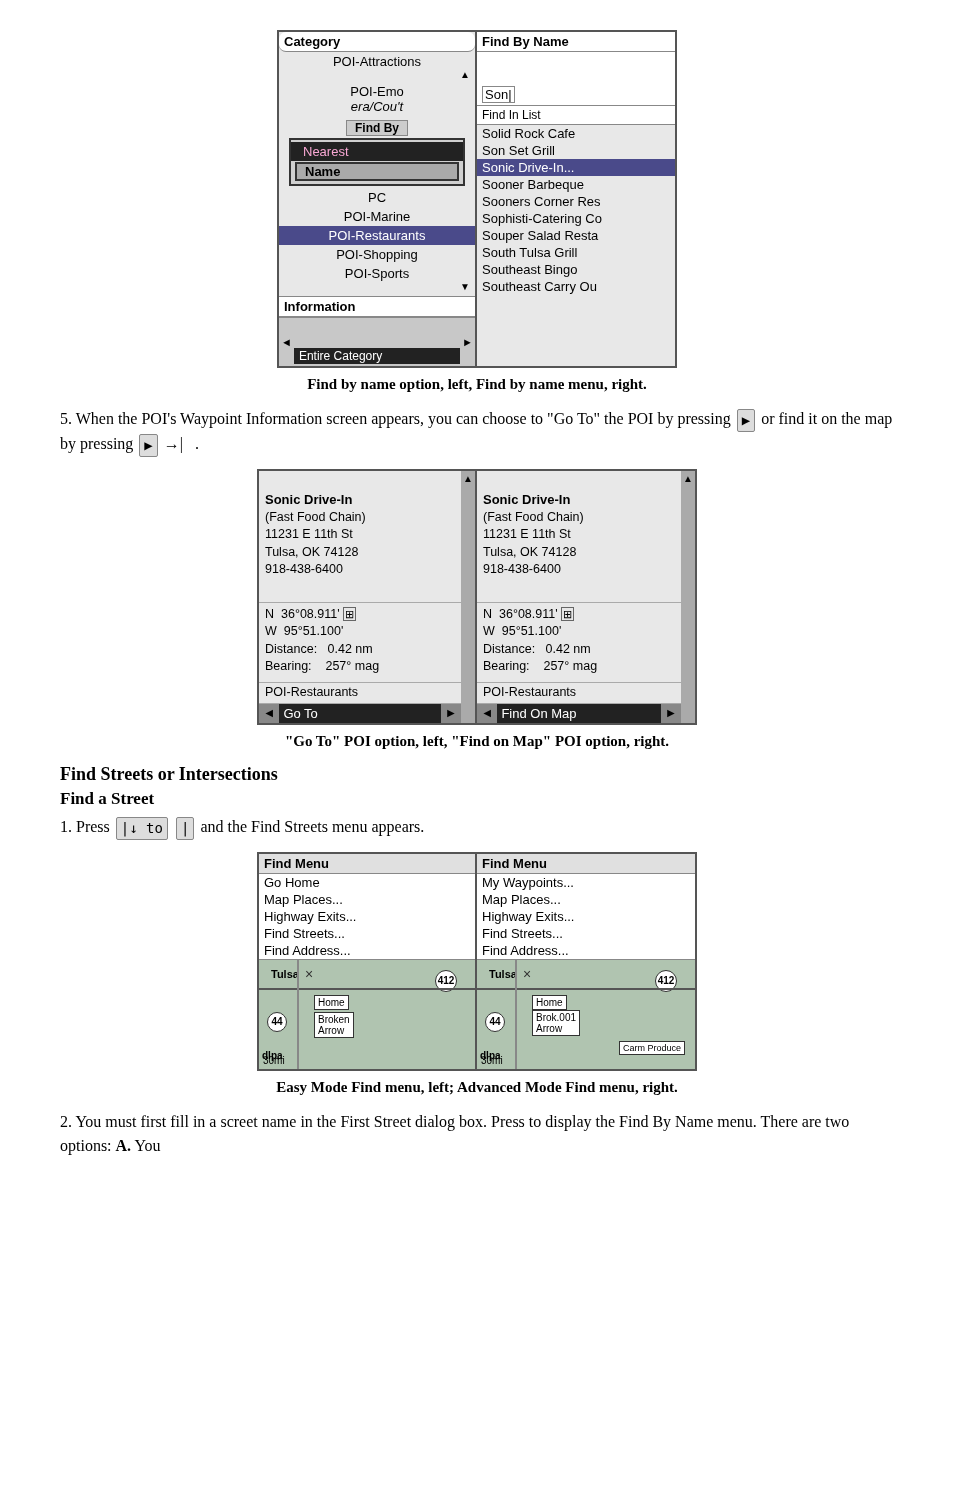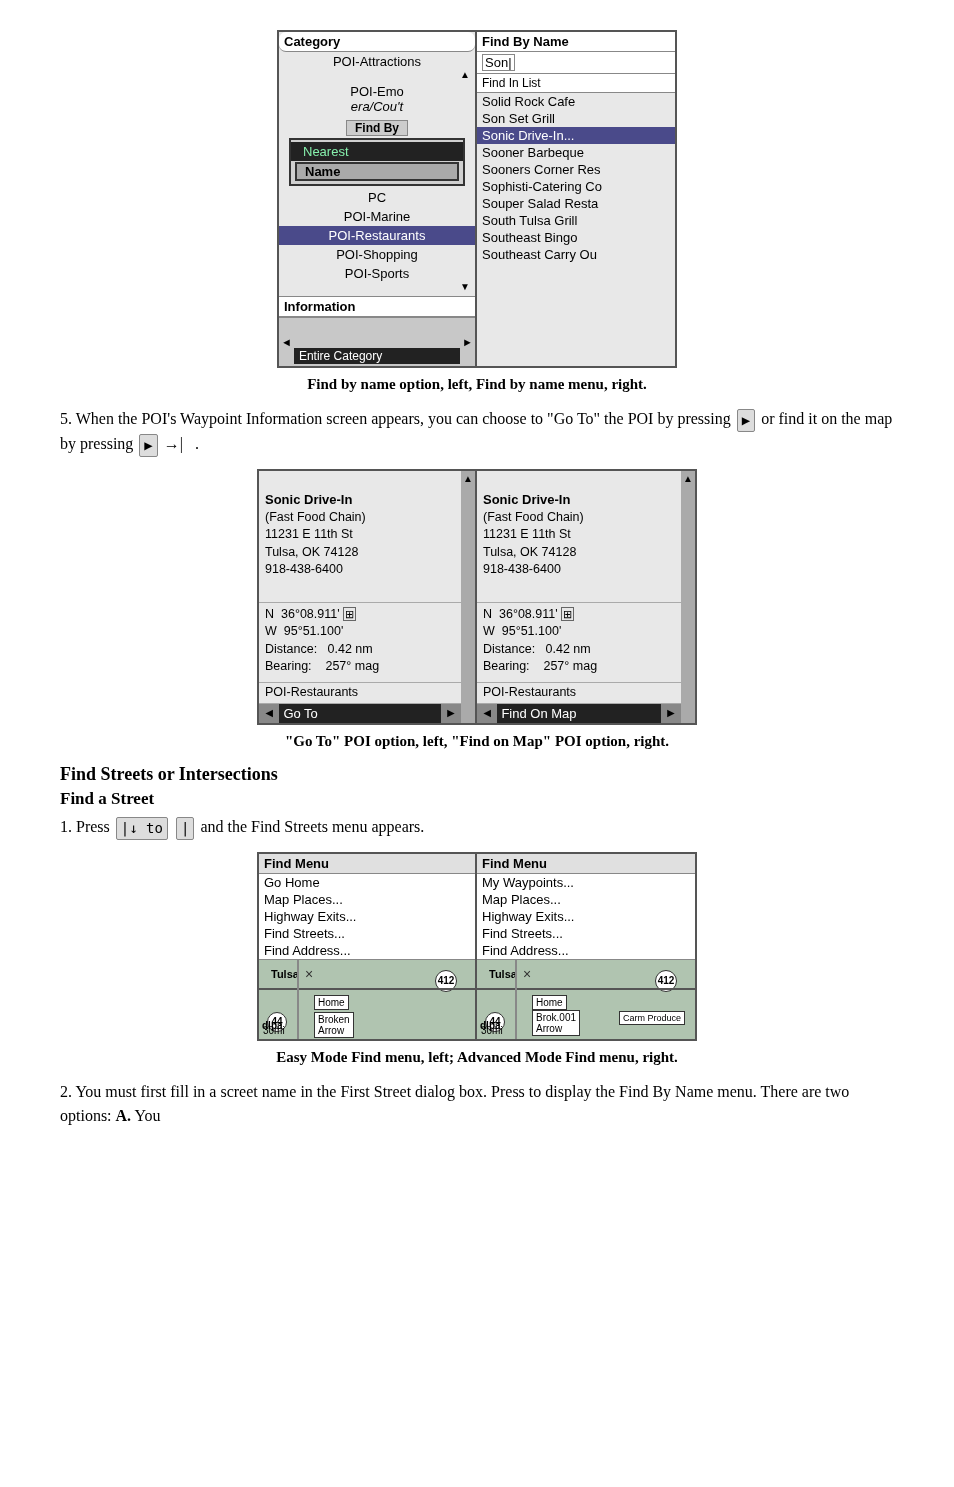--- a/index.html
+++ b/index.html
@@ -55,21 +55,21 @@
       margin: 0 10px;
       padding: 2px 0;
       position: relative;
     }
     .find-by-popup .popup-item {
       padding: 2px 12px;
       font-size: 13px;
     }
     .find-by-popup .popup-item.selected {
       background: #222;
-      color: #86efac;
+      color: #f9a8d4;
     }
     .cat-panel .subcat-header {
       background: #fff;
       border-top: 1px solid #888;
       border-bottom: 1px solid #888;
       padding: 2px 5px;
       font-weight: bold;
       margin-top: 2px;
     }
     .cat-panel .subcat-row {
@@ -112,20 +112,21 @@
       border-bottom: 1px solid #888;
       padding: 2px 5px;
       display: flex;
       align-items: center;
     }
     .fbn-panel .input-field {
       background: #fff;
       border: 1px solid #888;
       padding: 0 2px;
       font-size: 13px;
+      margin-top: 32px;
     }
     .fbn-panel .fil-header {
       background: #fff;
       border-bottom: 1px solid #888;
       padding: 2px 5px;
       font-size: 12px;
     }
     .fbn-panel .list-item {
       padding: 1px 5px;
       font-size: 13px;
@@ -248,21 +249,21 @@
       padding: 2px 5px;
       font-weight: bold;
       font-size: 13px;
     }
     .fm-panel .fm-item {
       padding: 1px 5px;
       font-size: 13px;
     }
     .fm-panel .fm-map {
       background: #b0c4b0;
-      height: 80px;
+      height: 110px;
       position: relative;
       overflow: hidden;
       border-top: 1px solid #888;
     }
     .map-label {
       position: absolute;
       font-size: 11px;
       font-weight: bold;
     }
     .map-road {

